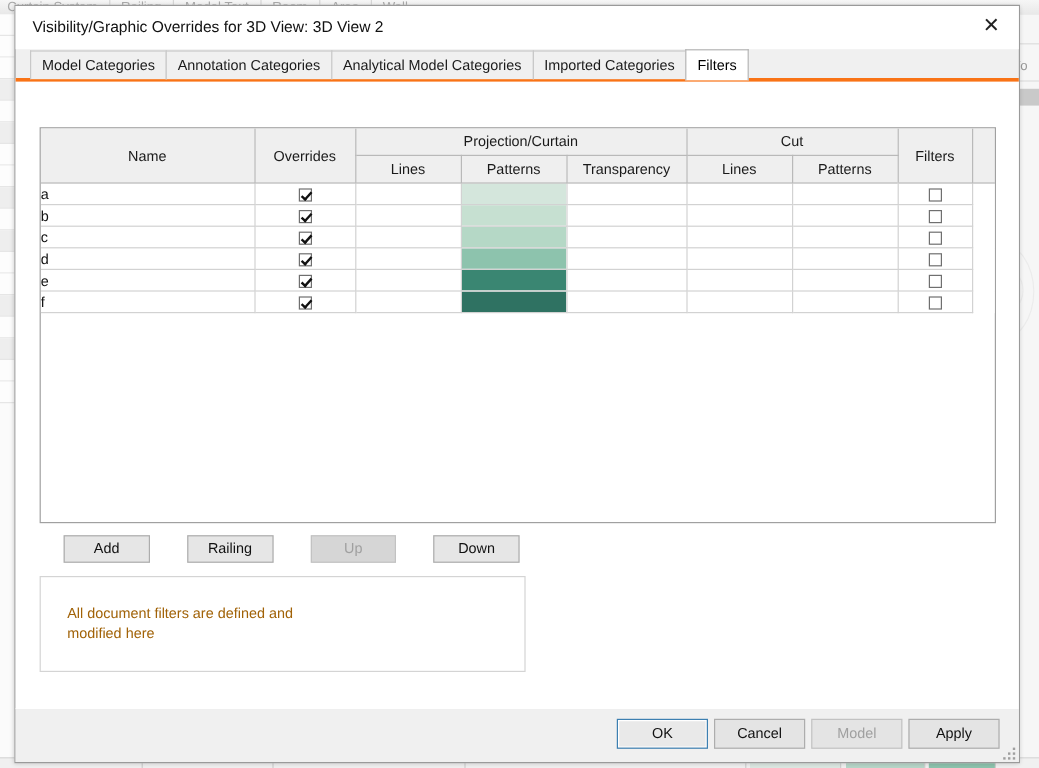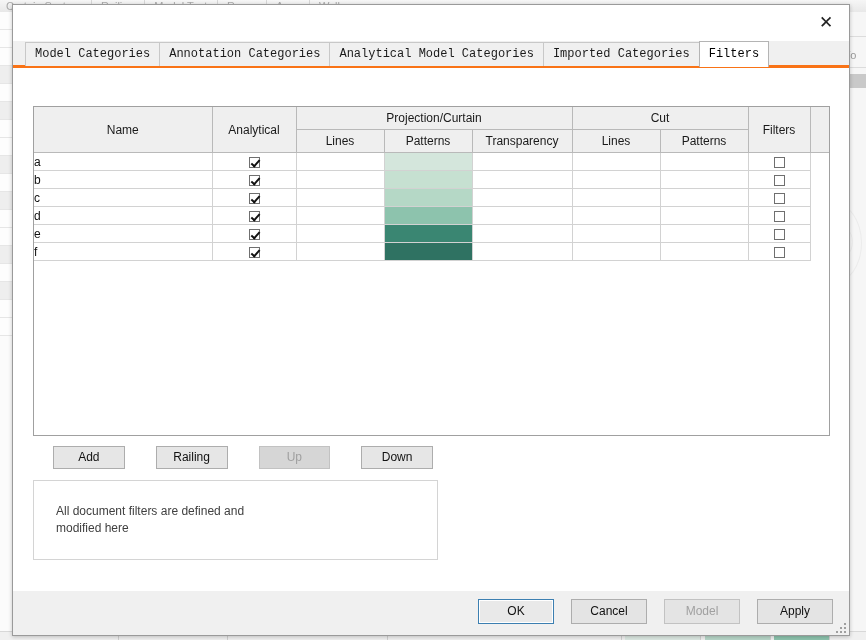--- a/index.html
+++ b/index.html
@@ -154,21 +154,20 @@
   }
 
   
   #tab-bar {
     position: relative;
     height: 24px;
     margin: 0 0 0 12px;
     background: transparent;
     white-space: nowrap;
     z-index: 3;
-    font-family: Liberation Mono, monospace;
   }
   .tab {
     display: inline-block;
     height: 24px;
     line-height: 23px;
     padding: 0 9px;
     font-size: 12px;
     color: #1a1a1a;
     background: #f0f0f0;
     border: 1px solid #c8c8c8;
@@ -303,42 +302,42 @@
     border: 1px solid #d4d4d4;
     background: #ffffff;
     box-sizing: border-box;
   }
   #info-text {
     position: absolute;
     left: 22px; top: 22px;
     width: 230px;
     font-size: 12px;
     line-height: 17px;
-    color: #404040;
+    color: #a16207;
   }
   #edit-new-button {
     position: absolute;
     left: 270px; top: 23px;
     width: 116px; height: 25px;
     line-height: 23px;
   }
 
   
   #footer {
     position: absolute;
     left: 0; right: 0; bottom: 0;
     height: 44px;
     background: #f0f0f0;
     border-top: 1px solid #dcdcdc;
   }
   #footer-buttons {
     position: absolute;
     right: 16px; top: 8px;
     display: flex;
-    gap: 17px;
+    gap: 5px;
   }
   .btn.footer-btn {
     width: 76px;
     height: 25px;
     line-height: 23px;
     background: #e4e4e4;
   }
   .btn.footer-btn.default {
     border: 1px solid #3c7fb1;
     background: #e9e9e9;
@@ -412,20 +411,21 @@
     <span class="bs-cell" style="width:75px;background:#dce8e2;"></span>
     <span class="bs-cell" style="width:65px;background:#b7d6c8;"></span>
     <span class="bs-cell" style="width:55px;background:#8dc3ad;"></span>
     
   </div>
 </div>
 
 <div id="dialog">
 
   <div id="title-bar">
+    <div id="dialog-title">Visibility/Graphic Overrides for 3D View: 3D View 2</div>
     <div id="close-button">
       <span id="close-icon">✕</span>
     </div>
   </div>
 
   <div id="tab-bar">
     <div class="tab">Model Categories</div><div class="tab">Annotation Categories</div><div class="tab">Analytical Model Categories</div><div class="tab">Imported Categories</div><div class="tab active">Filters</div>
   </div>
 
   <div id="tab-panel">
@@ -439,21 +439,21 @@
           <col style="width:88px">
           <col style="width:100px">
           <col style="width:88px">
           <col style="width:88px">
           <col style="width:62px">
           <col style="width:19px">
         </colgroup>
         <thead>
           <tr>
             <th rowspan="2" class="tall">Name</th>
-            <th rowspan="2" class="tall">Analytical</th>
+            <th rowspan="2" class="tall">Overrides</th>
             <th colspan="3">Projection/Curtain</th>
             <th colspan="2">Cut</th>
             <th rowspan="2" class="tall">Filters</th>
             <th rowspan="2" class="tall"></th>
           </tr>
           <tr>
             <th>Lines</th>
             <th>Patterns</th>
             <th>Transparency</th>
             <th>Lines</th>

